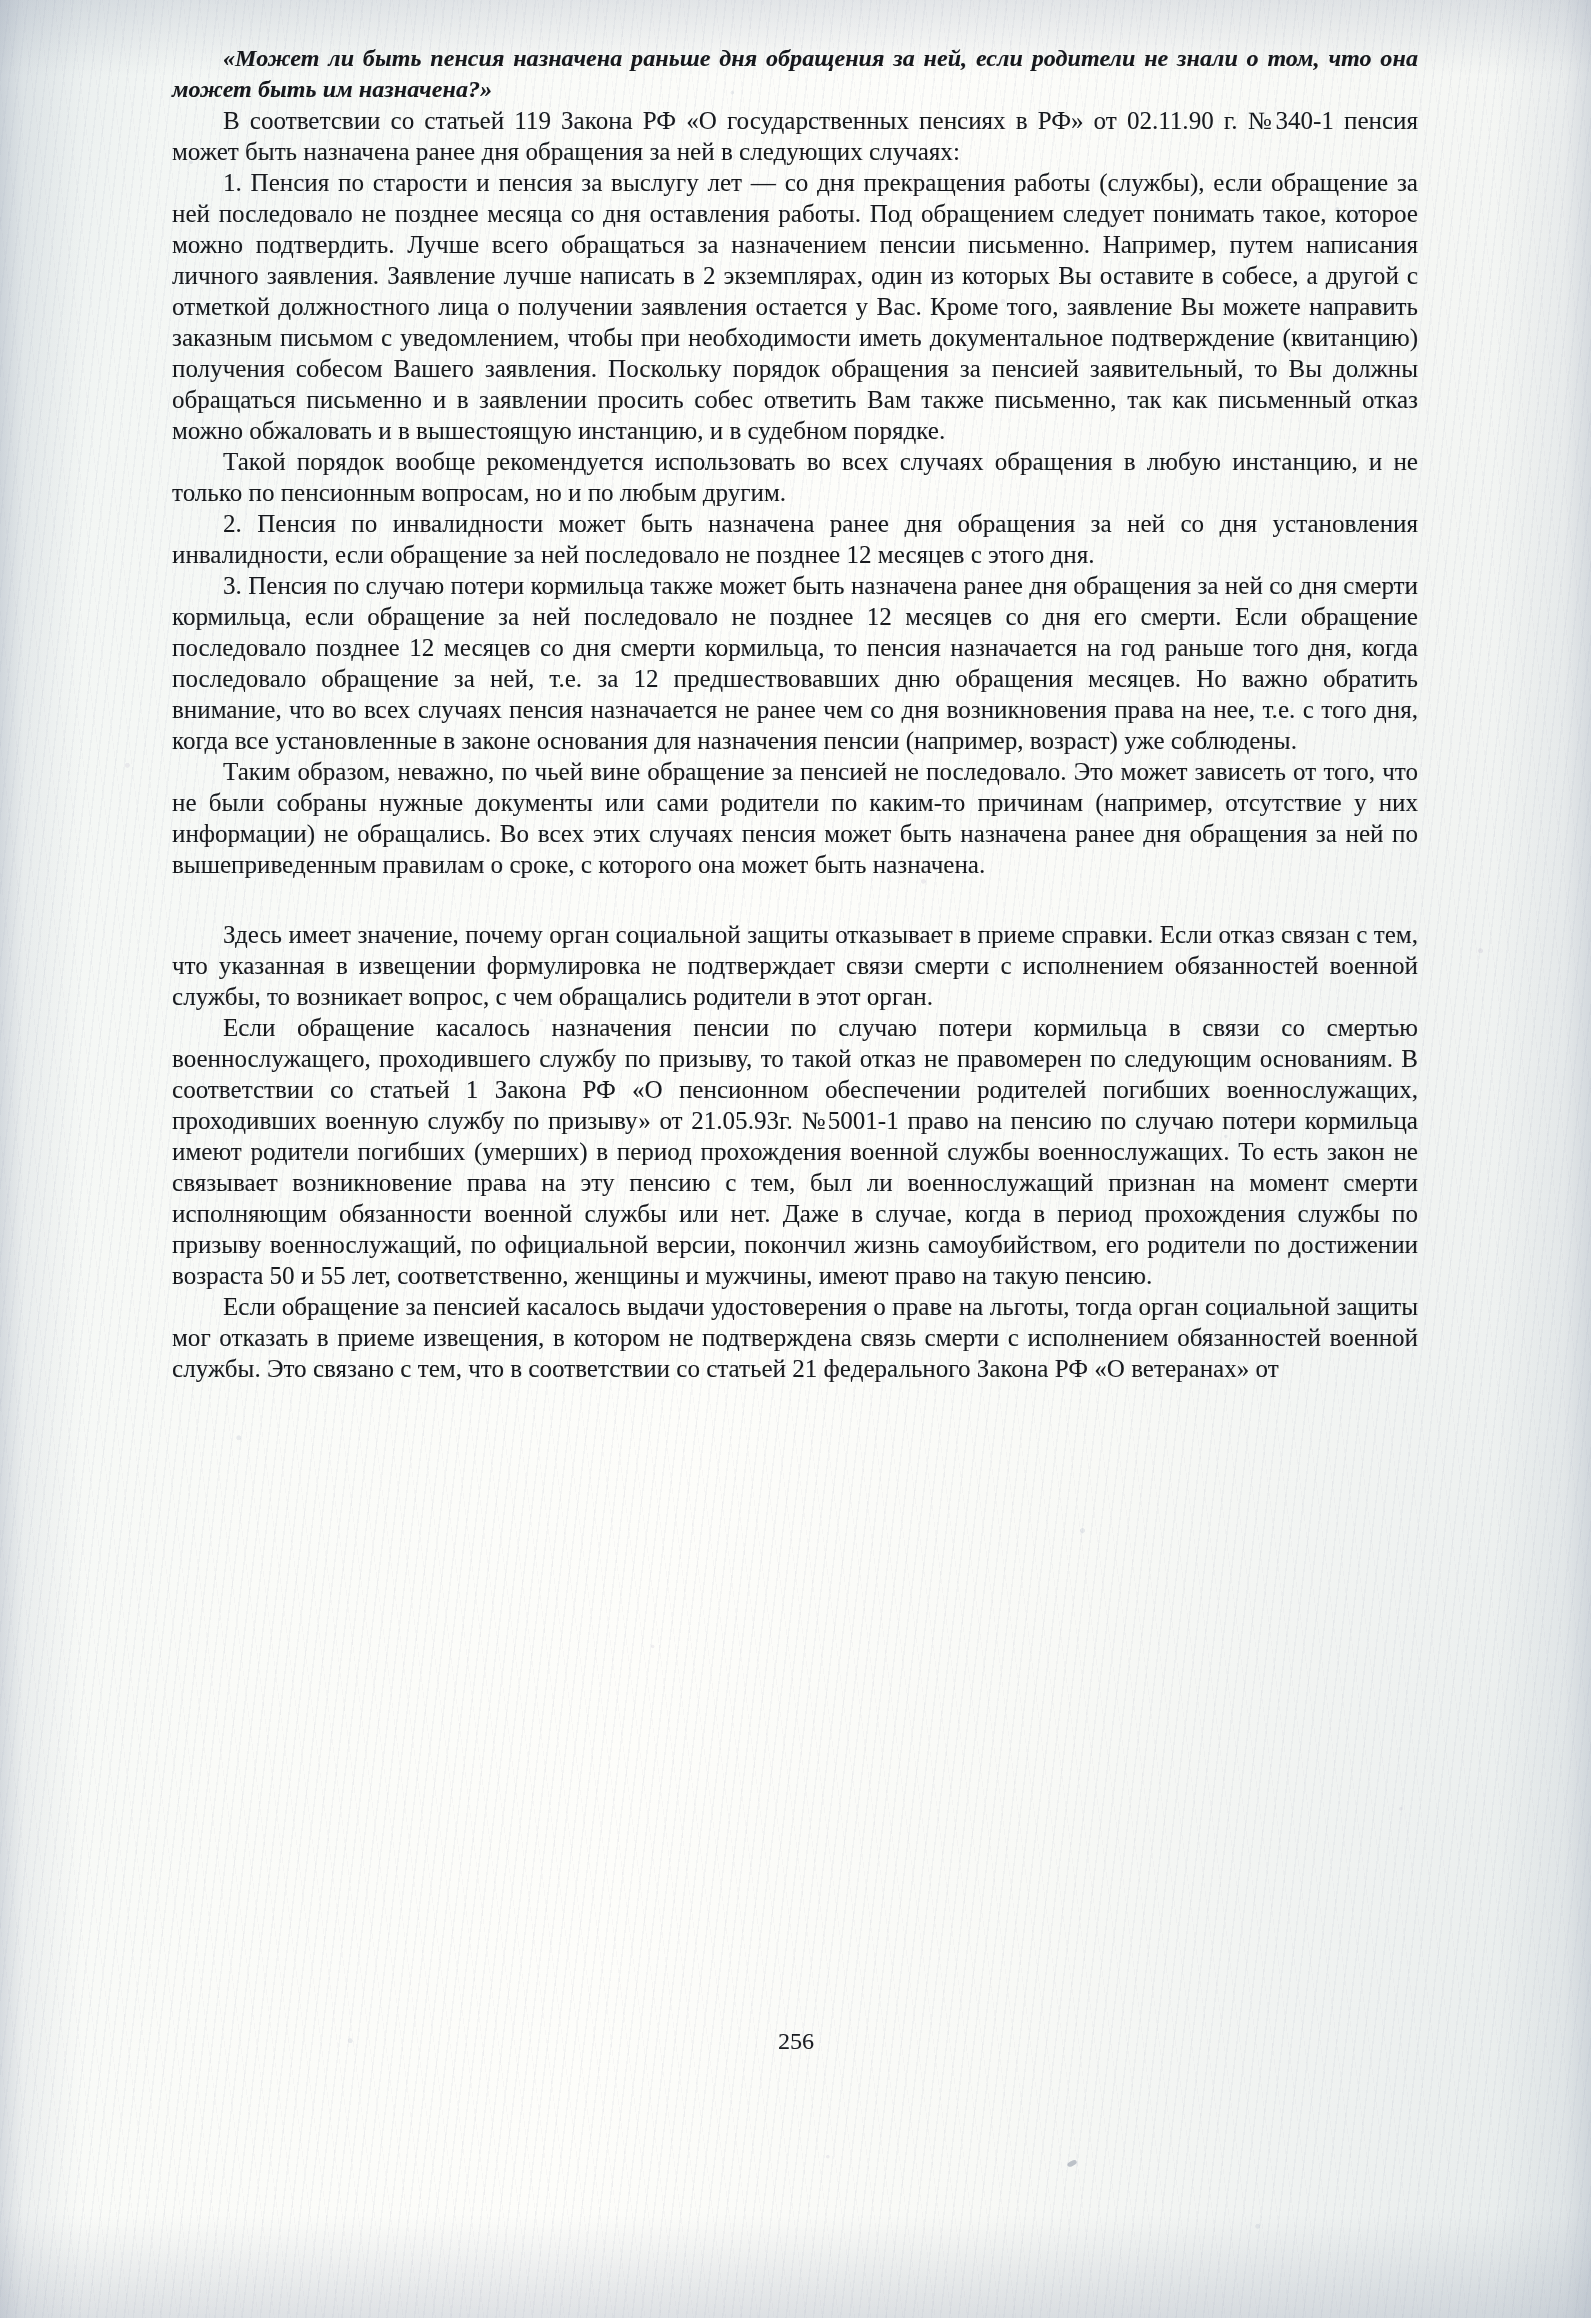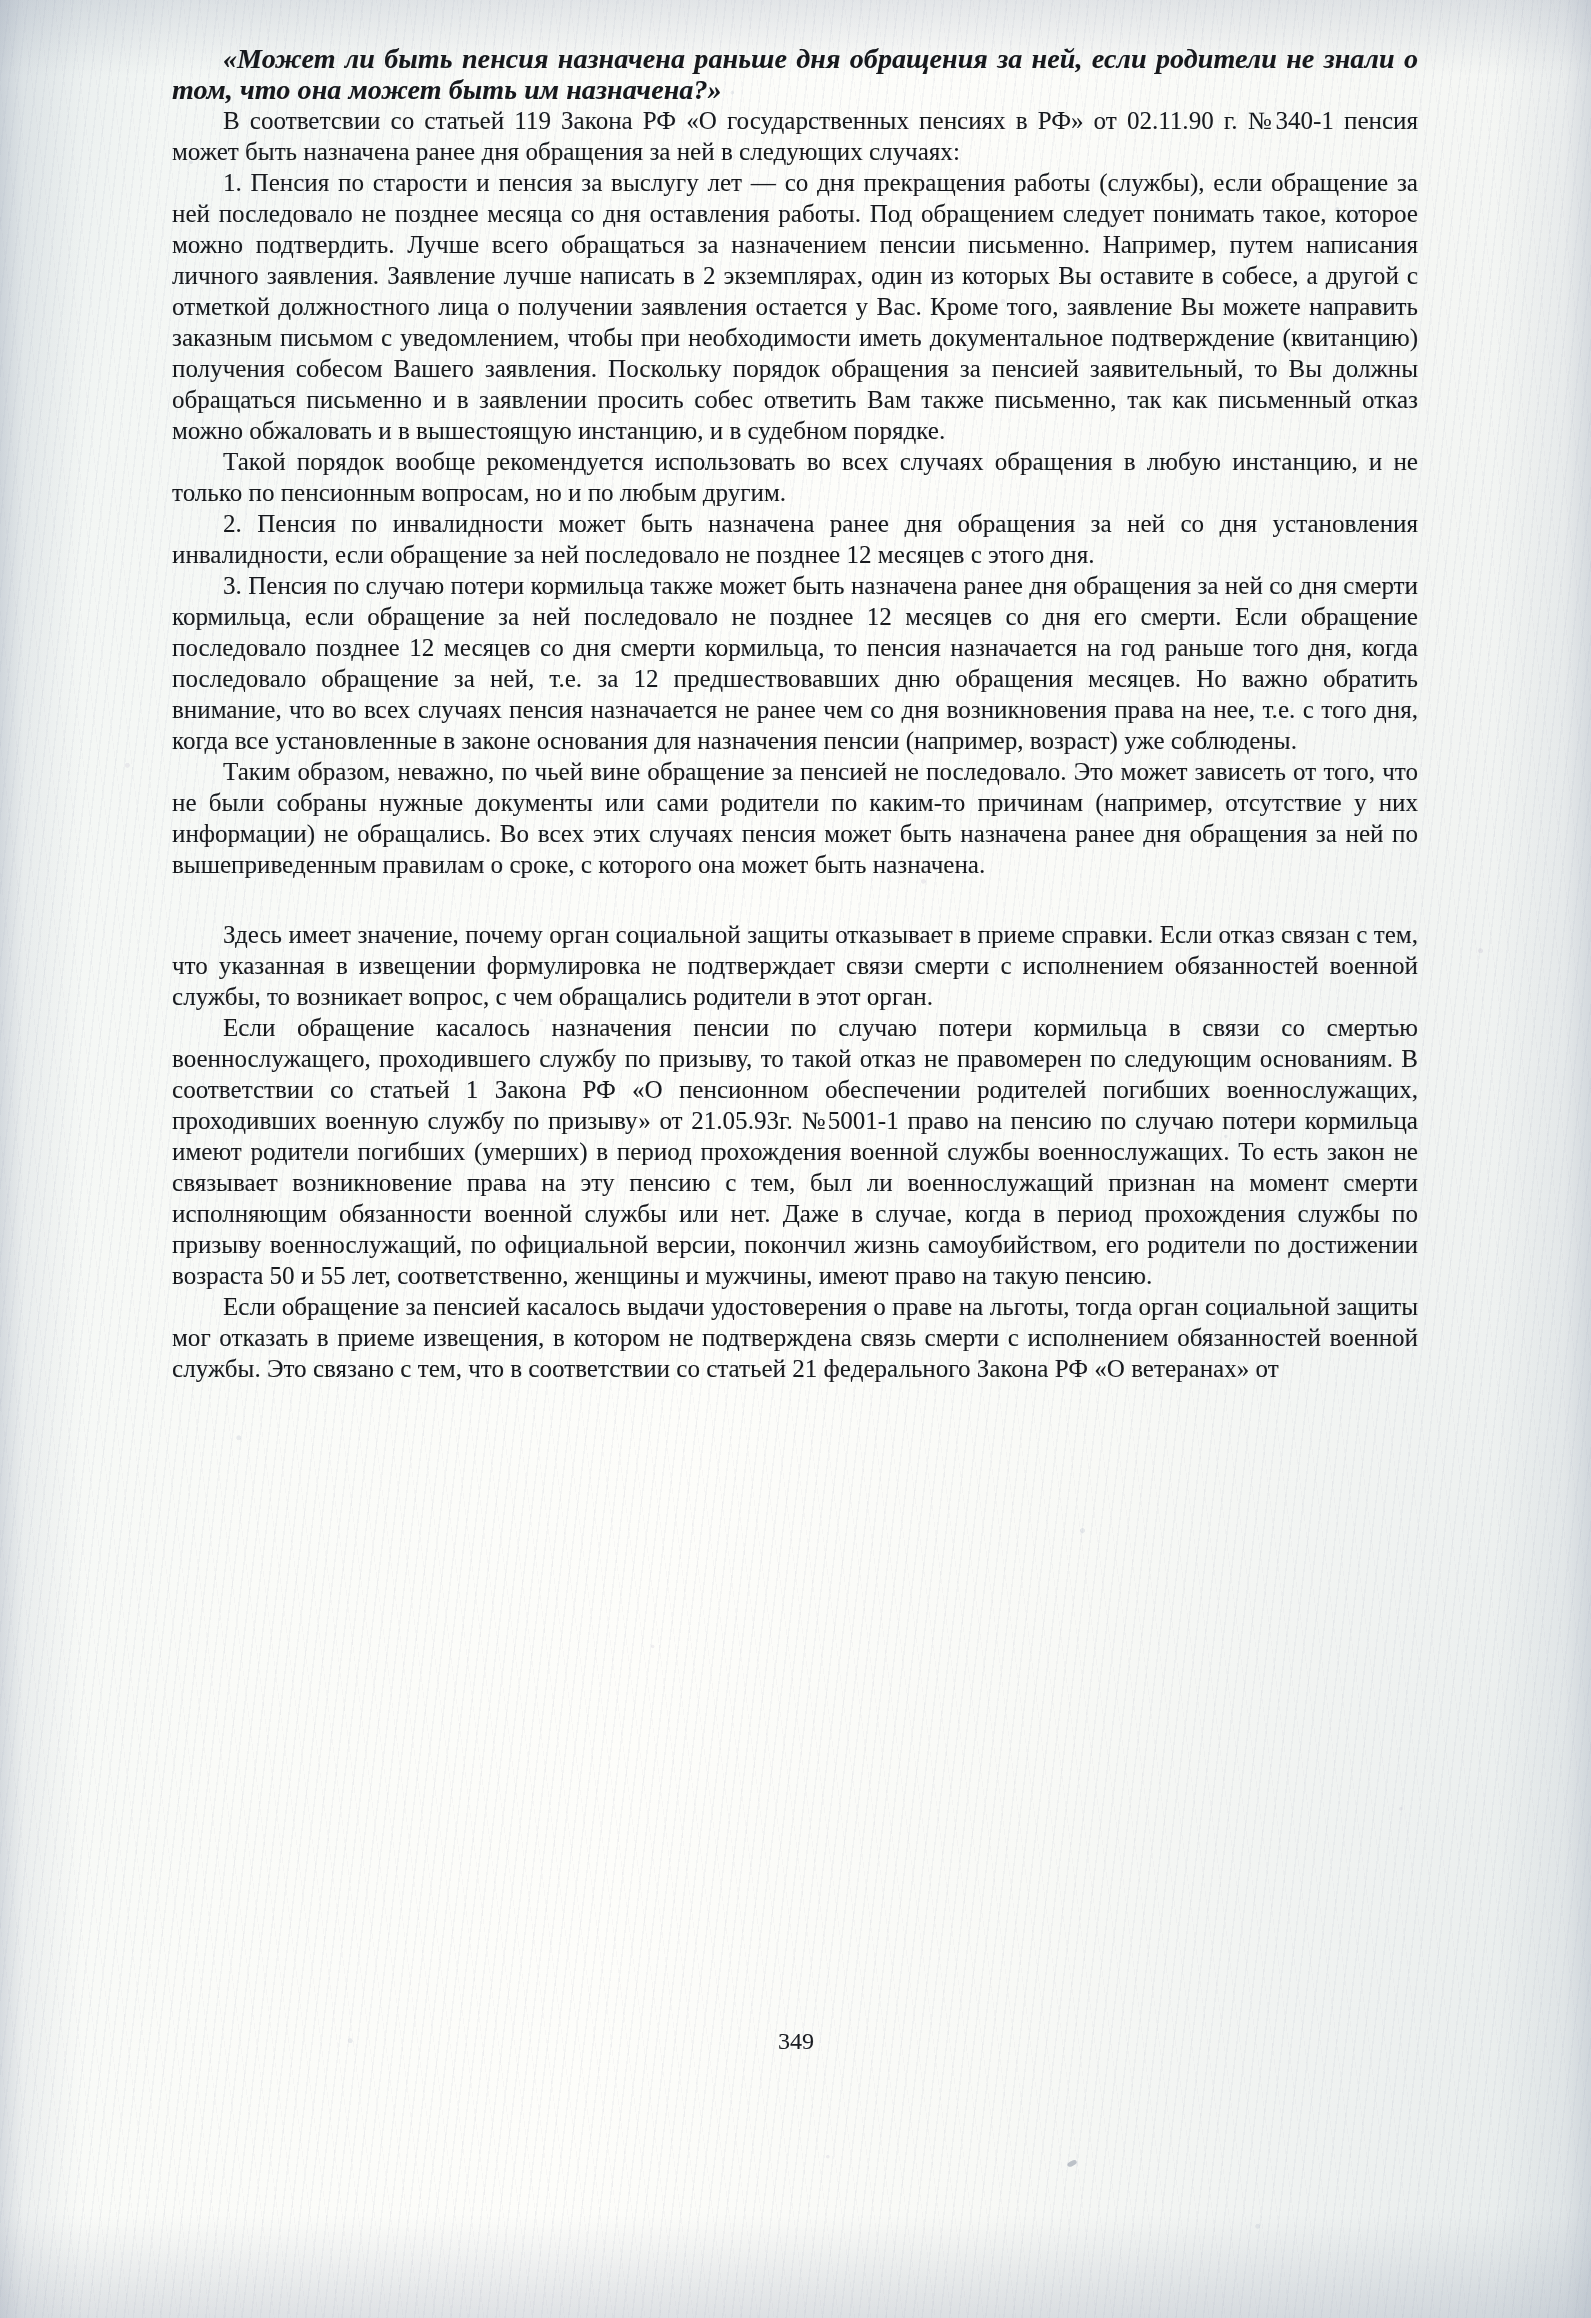--- a/index.html
+++ b/index.html
@@ -76,21 +76,21 @@
     width: 1246px;
   }
 
   p, h2 {
     margin: 0;
     padding: 0;
   }
 
   .section-heading {
     font-family: "Liberation Serif", "DejaVu Serif", serif;
-    font-size: 28px;
+    font-size: 24px;
     font-weight: bold;
     font-style: italic;
     line-height: 31px;
     color: #16181c;
     text-align: justify;
     text-indent: 51px;
     letter-spacing: 0.1px;
     text-shadow: 0.3px 0.3px 0 rgba(40,46,60,0.30);
   }
 
@@ -164,18 +164,18 @@
 
 
     <p class="body-par">Здесь имеет значение, почему орган социальной защиты отказывает в приеме справки. Если отказ связан с тем, что указанная в извещении формулировка не подтверждает связи смерти с исполнением обязанностей военной службы, то возникает вопрос, с чем обращались родители в этот орган.</p>
 
     <p class="body-par">Если обращение касалось назначения пенсии по случаю потери кормильца в связи со смертью военнослужащего, проходившего службу по призыву, то такой отказ не правомерен по следующим основаниям. В соответствии со статьей 1 Закона РФ «О пенсионном обеспечении родителей погибших военнослужащих, проходивших военную службу по призыву» от 21.05.93г. №5001-1 право на пенсию по случаю потери кормильца имеют родители погибших (умерших) в период прохождения военной службы военнослужащих. То есть закон не связывает возникновение права на эту пенсию с тем, был ли военнослужащий признан на момент смерти исполняющим обязанности военной службы или нет. Даже в случае, когда в период прохождения службы по призыву военнослужащий, по официальной версии, покончил жизнь самоубийством, его родители по достижении возраста 50 и 55 лет, соответственно, женщины и мужчины, имеют право на такую пенсию.</p>
 
     <p class="body-par">Если обращение за пенсией касалось выдачи удостоверения о праве на льготы, тогда орган социальной защиты мог отказать в приеме извещения, в котором не подтверждена связь смерти с исполнением обязанностей военной службы. Это связано с тем, что в соответствии со статьей 21 федерального Закона РФ «О ветеранах» от</p>
 
   </div>
 
-  <div class="page-number">349</div>
+  <div class="page-number">256</div>
 
   <div class="scan-speck"></div>
 
 </div>
 
 
 </body></html>

